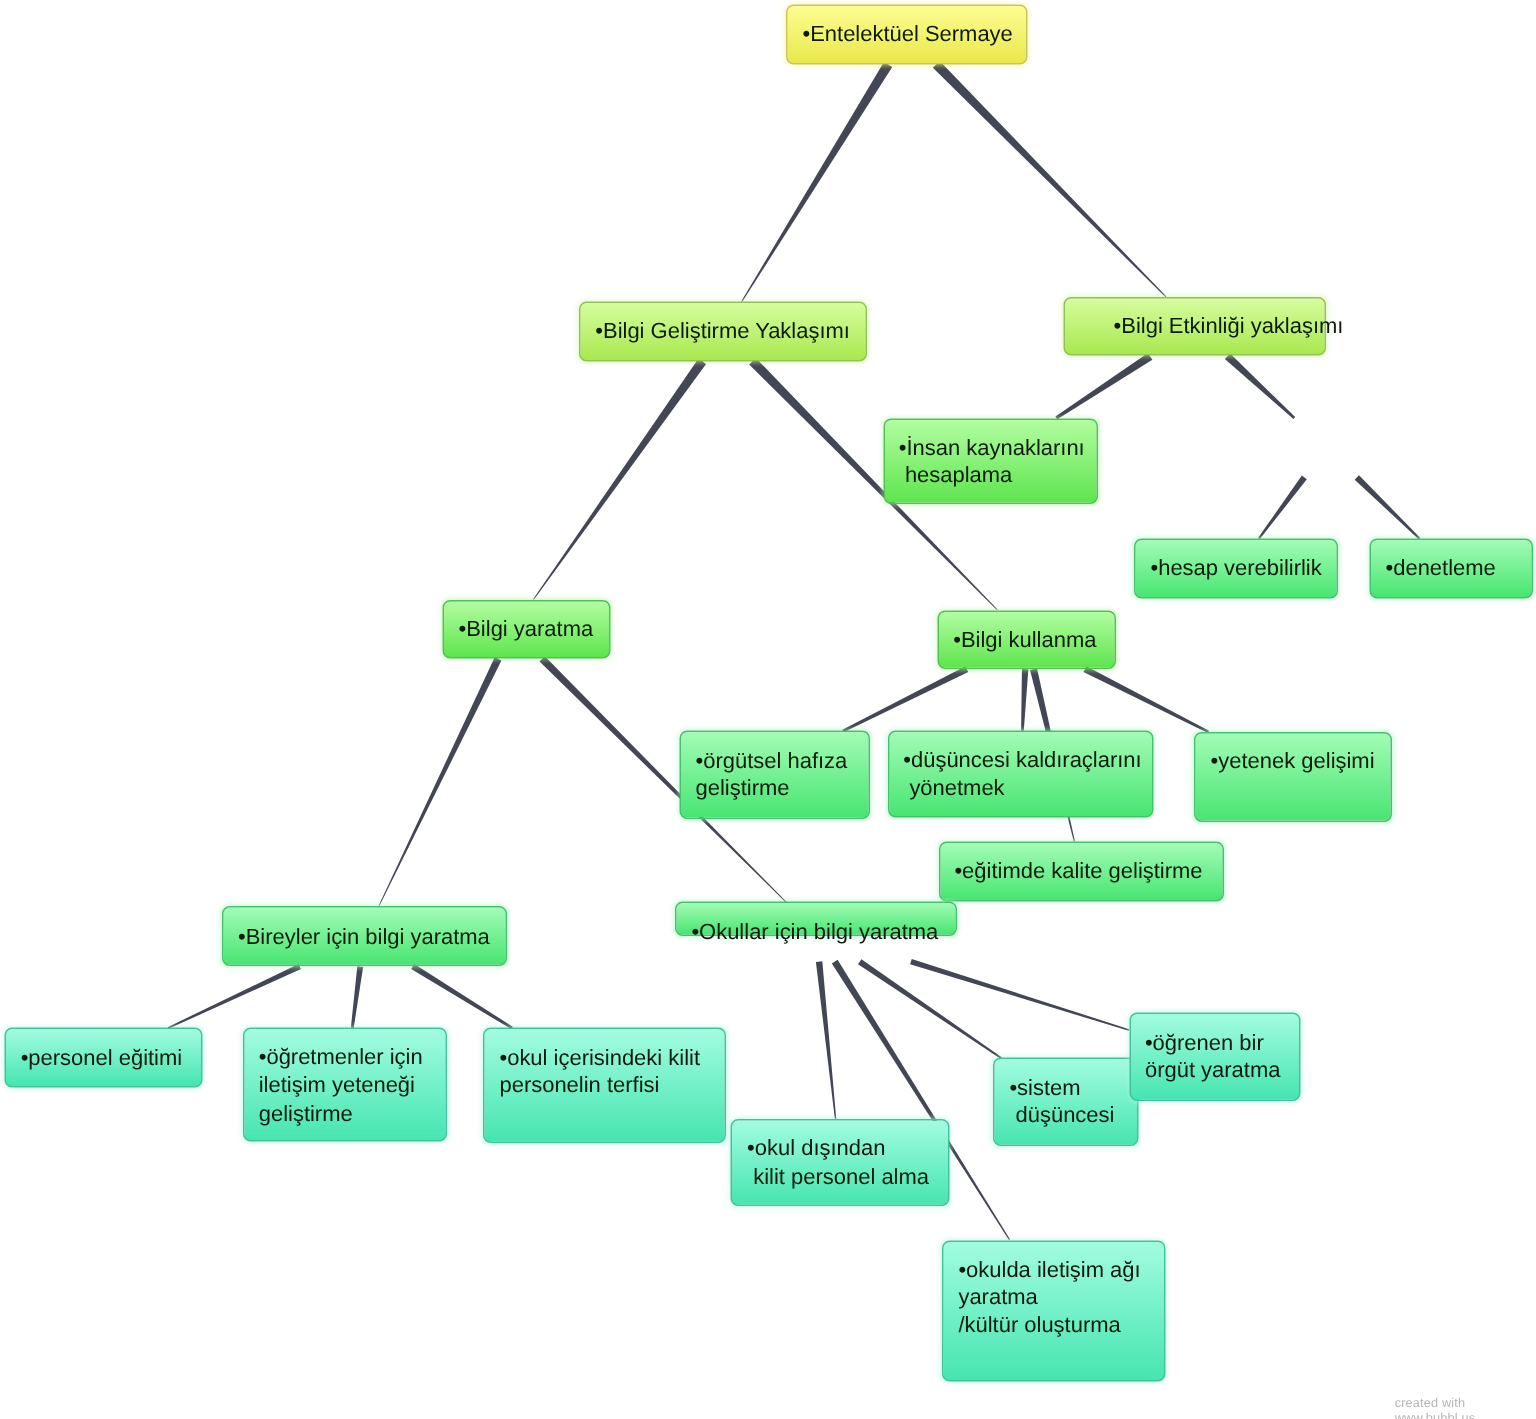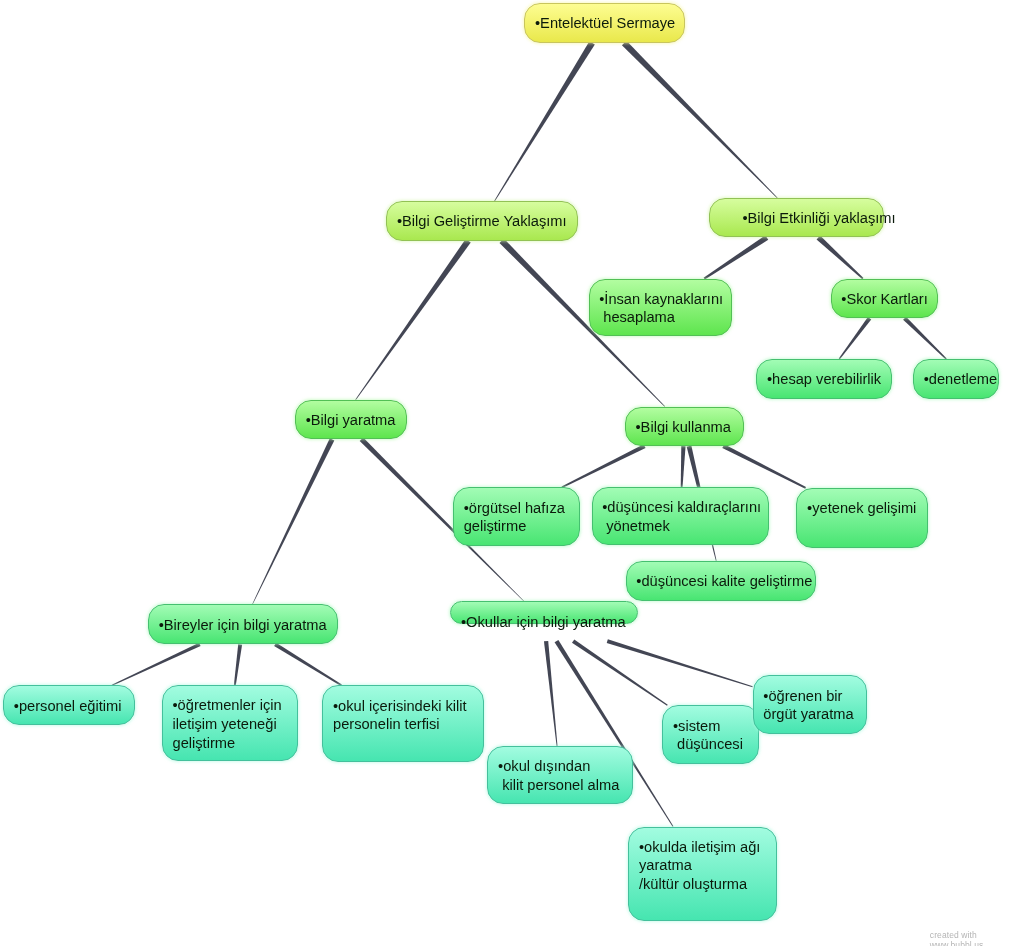--- a/index.html
+++ b/index.html
@@ -2,21 +2,21 @@
 <html lang="tr"><head>
 <meta charset="utf-8">
 <title>Entelektuel Sermaye - mind map</title>
 <style>
   html,body{margin:0;padding:0;}
   body{width:1024px;height:946px;background:#ffffff;overflow:hidden;position:relative;
        font-family:"Liberation Sans",sans-serif;}
   #mindmap{position:absolute;left:0;top:0;width:1024px;height:946px;}
   #connector-layer{position:absolute;left:0;top:0;width:1024px;height:946px;}
   #node-layer{position:absolute;left:0;top:0;width:1024px;height:946px;}
-  .node{position:absolute;box-sizing:border-box;border-radius:16px;border:1px solid #888;
+  .node{position:absolute;box-sizing:border-box;border-radius:5px;border:1px solid #888;
         font-size:14.65px;line-height:18.6px;color:#0b1a0b;
         padding:10.3px 10px 0 9.7px;white-space:pre;}
   .node-text-line{white-space:pre;}
   .watermark{position:absolute;left:917.8px;top:930.3px;font-size:8.5px;letter-spacing:0.1px;color:#b5b5b5;}
 </style>
 </head>
 <body style="background: rgb(255, 255, 255);">
 
 <div id="mindmap">
 
@@ -42,29 +42,28 @@
     <polygon class="connector" points="572.00,642.77 667.03,705.82 667.75,704.78 574.28,639.43" fill="#434654"></polygon>
     <polygon class="connector" points="606.73,642.88 752.44,687.17 752.76,686.17 607.85,639.32" fill="#434654"></polygon>
     <polygon class="connector" points="554.57,642.30 672.63,826.74 673.41,826.26 558.39,639.90" fill="#434654"></polygon>
   </svg>
 
   <div id="node-layer">
   <div class="node" id="node-root" style="left: 524.3px; top: 2.9px; width: 160.3px; height: 40px; background: linear-gradient(rgb(253, 253, 146) 0%, rgb(233, 232, 75) 100%); border-color: rgb(200, 197, 94); box-shadow: rgba(245, 245, 150, 0.55) 0px 0px 3px 1px;"><div class="node-text-line">•Entelektüel Sermaye</div></div>
   <div class="node" id="node-a" style="left: 386.2px; top: 201.2px; width: 192px; height: 39.6px; background: linear-gradient(rgb(214, 253, 158) 0%, rgb(169, 232, 79) 100%); border-color: rgb(146, 194, 85); box-shadow: rgba(205, 245, 160, 0.55) 0px 0px 3px 1px;"><div class="node-text-line">•Bilgi Geliştirme Yaklaşımı</div></div>
   <div class="node" id="node-b" style="left: 709.4px; top: 197.9px; width: 175px; height: 39.6px; background: linear-gradient(rgb(214, 253, 158) 0%, rgb(169, 232, 79) 100%); border-color: rgb(146, 194, 85); box-shadow: rgba(205, 245, 160, 0.55) 0px 0px 3px 1px; padding-left: 32px;"><div class="node-text-line">•Bilgi Etkinliği yaklaşımı</div></div>
   <div class="node" id="node-b1" style="left: 588.5px; top: 278.6px; width: 143.4px; height: 57.9px; background: linear-gradient(rgb(178, 253, 160) 0%, rgb(94, 229, 78) 100%); border-color: rgb(82, 192, 85); box-shadow: rgba(175, 250, 165, 0.55) 0px 0px 3px 1px;"><div class="node-text-line">•İnsan kaynaklarını</div><div class="node-text-line"> hesaplama</div></div>
-  <div class="node" id="node-b2" style="left: 830.6px; top: 278.7px; width: 107.4px; height: 39.6px; background: linear-gradient(rgb(178, 253, 160) 0%, rgb(94, 229, 78) 100%); border-color: rgb(82, 192, 85); box-shadow: rgba(175, 250, 165, 0.55) 0px 0px 3px 1px;"><div class="node-text-line">•Skor Kartları</div></div>
   <div class="node" id="node-b2a" style="left: 756.3px; top: 358.9px; width: 136px; height: 40.4px; background: linear-gradient(rgb(162, 252, 181) 0%, rgb(72, 229, 114) 100%); border-color: rgb(69, 192, 112); box-shadow: rgba(165, 250, 185, 0.55) 0px 0px 3px 1px;"><div class="node-text-line">•hesap verebilirlik</div></div>
-  <div class="node" id="node-b2b" style="left: 913px; top: 359px; width: 86px; height: 39.6px; background: linear-gradient(rgb(162, 252, 181) 0%, rgb(72, 229, 114) 100%); border-color: rgb(69, 192, 112); box-shadow: rgba(165, 250, 185, 0.55) 0px 0px 3px 1px;"><div class="node-text-line">•denetleme</div></div>
+  <div class="node" id="node-b2b" style="left: 913px; top: 359px; width: 109px; height: 39.6px; background: linear-gradient(rgb(162, 252, 181) 0%, rgb(72, 229, 114) 100%); border-color: rgb(69, 192, 112); box-shadow: rgba(165, 250, 185, 0.55) 0px 0px 3px 1px;"><div class="node-text-line">•denetleme</div></div>
   <div class="node" id="node-a1" style="left: 295px; top: 399.7px; width: 112.4px; height: 39.6px; background: linear-gradient(rgb(178, 253, 160) 0%, rgb(94, 229, 78) 100%); border-color: rgb(82, 192, 85); box-shadow: rgba(175, 250, 165, 0.55) 0px 0px 3px 1px;"><div class="node-text-line">•Bilgi yaratma</div></div>
   <div class="node" id="node-a2" style="left: 624.8px; top: 406.5px; width: 119px; height: 39.6px; background: linear-gradient(rgb(178, 253, 160) 0%, rgb(94, 229, 78) 100%); border-color: rgb(82, 192, 85); box-shadow: rgba(175, 250, 165, 0.55) 0px 0px 3px 1px;"><div class="node-text-line">•Bilgi kullanma</div></div>
   <div class="node" id="node-a2a" style="left: 453px; top: 487.3px; width: 127.4px; height: 59px; background: linear-gradient(rgb(162, 252, 181) 0%, rgb(72, 229, 114) 100%); border-color: rgb(69, 192, 112); box-shadow: rgba(165, 250, 185, 0.55) 0px 0px 3px 1px;"><div class="node-text-line">•örgütsel hafıza</div><div class="node-text-line">geliştirme</div></div>
   <div class="node" id="node-a2b" style="left: 591.5px; top: 487.1px; width: 177.7px; height: 57.9px; background: linear-gradient(rgb(162, 252, 181) 0%, rgb(72, 229, 114) 100%); border-color: rgb(69, 192, 112); box-shadow: rgba(165, 250, 185, 0.55) 0px 0px 3px 1px;"><div class="node-text-line">•düşüncesi kaldıraçlarını</div><div class="node-text-line"> yönetmek</div></div>
   <div class="node" id="node-a2c" style="left: 796.4px; top: 487.9px; width: 132.1px; height: 60px; background: linear-gradient(rgb(162, 252, 181) 0%, rgb(72, 229, 114) 100%); border-color: rgb(69, 192, 112); box-shadow: rgba(165, 250, 185, 0.55) 0px 0px 3px 1px;"><div class="node-text-line">•yetenek gelişimi</div></div>
-  <div class="node" id="node-a2d" style="left: 625.6px; top: 560.9px; width: 190.9px; height: 40.5px; background: linear-gradient(rgb(162, 252, 181) 0%, rgb(72, 229, 114) 100%); border-color: rgb(69, 192, 112); box-shadow: rgba(165, 250, 185, 0.55) 0px 0px 3px 1px;"><div class="node-text-line">•düşüncesi kalite geliştirme</div></div>
+  <div class="node" id="node-a2d" style="left: 625.6px; top: 560.9px; width: 190.9px; height: 40.5px; background: linear-gradient(rgb(162, 252, 181) 0%, rgb(72, 229, 114) 100%); border-color: rgb(69, 192, 112); box-shadow: rgba(165, 250, 185, 0.55) 0px 0px 3px 1px;"><div class="node-text-line">•eğitimde kalite geliştirme</div></div>
   <div class="node" id="node-a1a" style="left: 148px; top: 604.4px; width: 189.5px; height: 40px; background: linear-gradient(rgb(162, 252, 181) 0%, rgb(72, 229, 114) 100%); border-color: rgb(69, 192, 112); box-shadow: rgba(165, 250, 185, 0.55) 0px 0px 3px 1px;"><div class="node-text-line">•Bireyler için bilgi yaratma</div></div>
   <div class="node" id="node-a1b" style="left: 450.25px; top: 601.4px; width: 187.5px; height: 23px; background: linear-gradient(rgb(162, 252, 181) 0%, rgb(72, 229, 114) 100%); border-color: rgb(69, 192, 112); box-shadow: rgba(165, 250, 185, 0.55) 0px 0px 3px 1px;"><div class="node-text-line">•Okullar için bilgi yaratma</div></div>
   <div class="node" id="node-a1a1" style="left: 3.1px; top: 685.3px; width: 131.8px; height: 40.1px; background: linear-gradient(rgb(162, 252, 224) 0%, rgb(70, 229, 176) 100%); border-color: rgb(68, 192, 156); box-shadow: rgba(165, 250, 220, 0.55) 0px 0px 3px 1px;"><div class="node-text-line">•personel eğitimi</div></div>
   <div class="node" id="node-a1a2" style="left: 161.8px; top: 685.2px; width: 136.2px; height: 76.3px; background: linear-gradient(rgb(162, 252, 224) 0%, rgb(70, 229, 176) 100%); border-color: rgb(68, 192, 156); box-shadow: rgba(165, 250, 220, 0.55) 0px 0px 3px 1px;"><div class="node-text-line">•öğretmenler için</div><div class="node-text-line">iletişim yeteneği</div><div class="node-text-line">geliştirme</div></div>
   <div class="node" id="node-a1a3" style="left: 322.3px; top: 685.3px; width: 161.7px; height: 76.3px; background: linear-gradient(rgb(162, 252, 224) 0%, rgb(70, 229, 176) 100%); border-color: rgb(68, 192, 156); box-shadow: rgba(165, 250, 220, 0.55) 0px 0px 3px 1px;"><div class="node-text-line">•okul içerisindeki kilit</div><div class="node-text-line">personelin terfisi</div></div>
   <div class="node" id="node-a1b1" style="left: 487.4px; top: 746px; width: 145.3px; height: 57.5px; background: linear-gradient(rgb(162, 252, 224) 0%, rgb(70, 229, 176) 100%); border-color: rgb(68, 192, 156); box-shadow: rgba(165, 250, 220, 0.55) 0px 0px 3px 1px;"><div class="node-text-line">•okul dışından</div><div class="node-text-line"> kilit personel alma</div></div>
   <div class="node" id="node-a1b2" style="left: 662.25px; top: 705.3px; width: 96.6px; height: 58.8px; background: linear-gradient(rgb(162, 252, 224) 0%, rgb(70, 229, 176) 100%); border-color: rgb(68, 192, 156); box-shadow: rgba(165, 250, 220, 0.55) 0px 0px 3px 1px;"><div class="node-text-line">•sistem</div><div class="node-text-line"> düşüncesi</div></div>
   <div class="node" id="node-a1b3" style="left: 752.6px; top: 675.3px; width: 114px; height: 58.5px; background: linear-gradient(rgb(162, 252, 224) 0%, rgb(70, 229, 176) 100%); border-color: rgb(68, 192, 156); box-shadow: rgba(165, 250, 220, 0.55) 0px 0px 3px 1px;"><div class="node-text-line">•öğrenen bir</div><div class="node-text-line">örgüt yaratma</div></div>
   <div class="node" id="node-a1b4" style="left: 628.25px; top: 826.5px; width: 149px; height: 94.6px; background: linear-gradient(rgb(162, 252, 224) 0%, rgb(70, 229, 176) 100%); border-color: rgb(68, 192, 156); box-shadow: rgba(165, 250, 220, 0.55) 0px 0px 3px 1px;"><div class="node-text-line">•okulda iletişim ağı</div><div class="node-text-line">yaratma</div><div class="node-text-line">/kültür oluşturma</div></div>
   </div>

